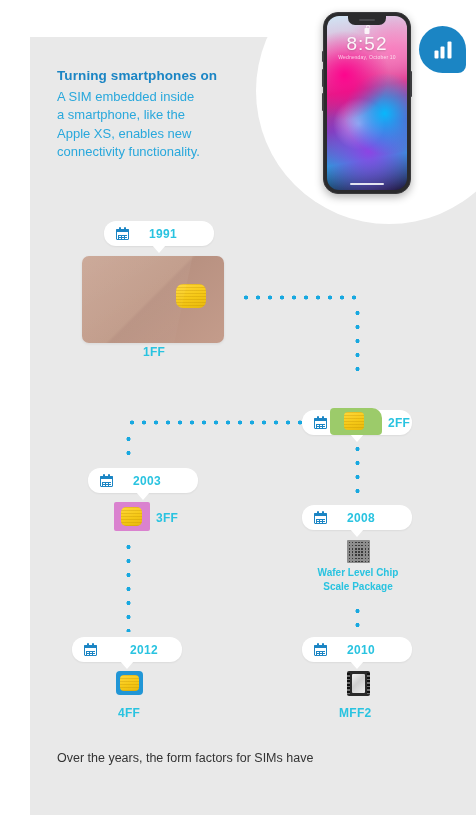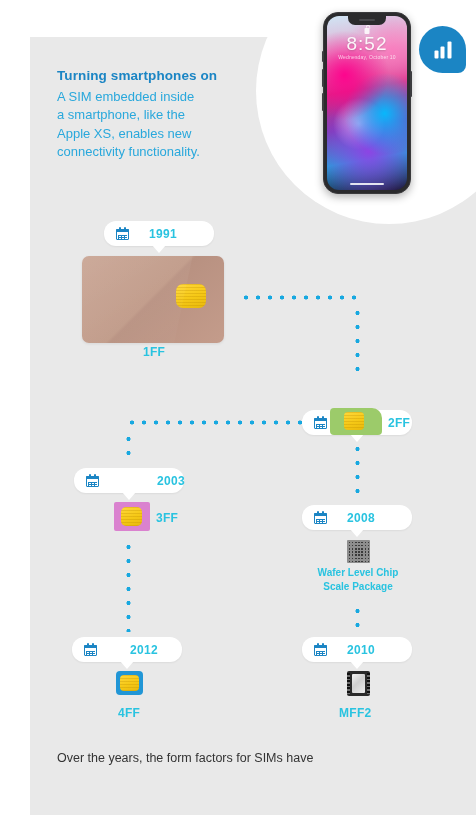--- a/index.html
+++ b/index.html
@@ -310,21 +310,21 @@
         <span class="cal-grid"></span>
     </span>
     <span class="year">1996</span>
     <span class="tail"></span>
   </div>
   <div class="sim2ff">
     <span class="chip"></span>
   </div>
   <div class="ff" style="left:388px;top:416px;">2FF</div>
 
-  <div class="pill" style="left:74px;top:468px;width:110px;gap:38px;">
+  <div class="pill" style="left:88px;top:468px;width:110px;">
     <span class="cal">
       <span class="cal-ring r1"></span>
         <span class="cal-ring r2"></span>
       <span class="cal-body"></span>
         <span class="cal-top"></span>
         <span class="cal-grid"></span>
     </span>
     <span class="year">2003</span>
     <span class="tail"></span>
   </div>

